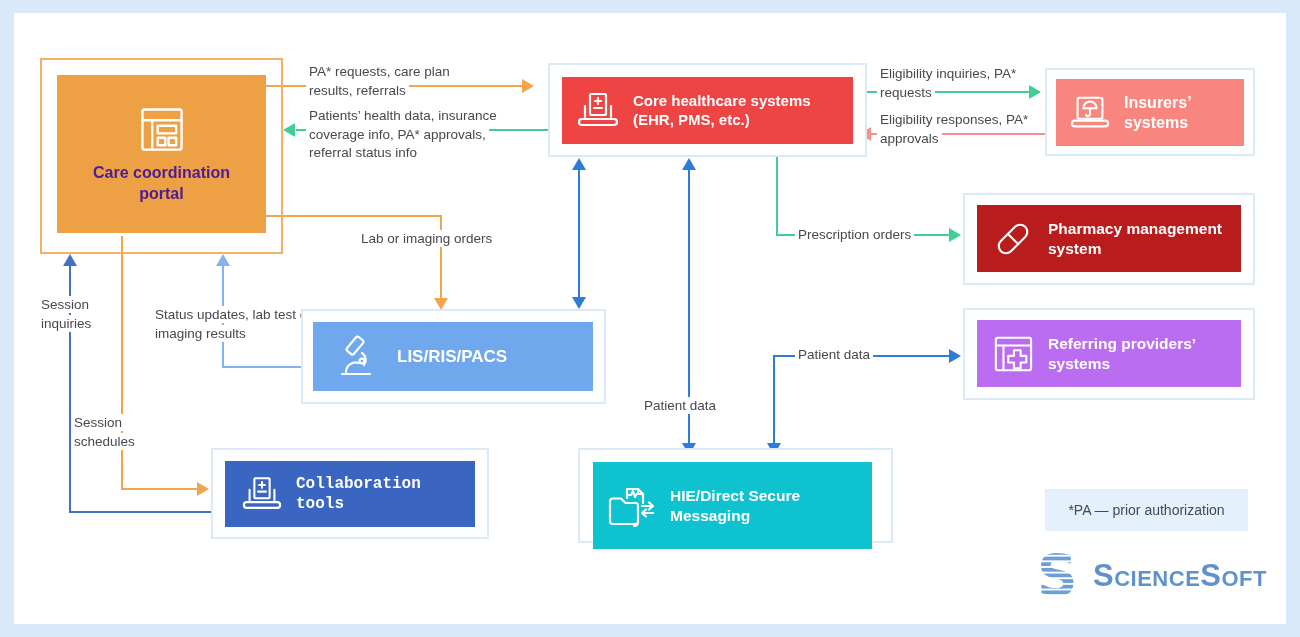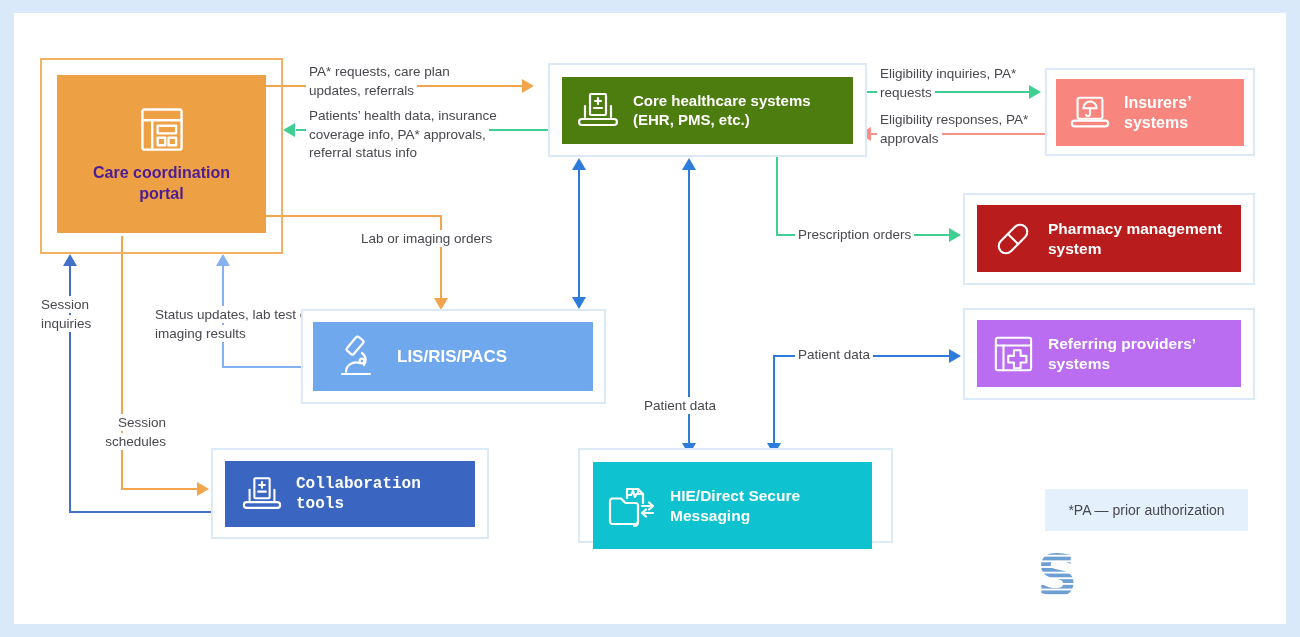--- a/index.html
+++ b/index.html
@@ -100,47 +100,47 @@
   <div class="vline c-orange" style="left:121px;top:236px;height:254px;"></div>
   <div class="hline c-orange" style="left:121px;top:488px;width:77px;"></div>
   <div class="arr arr-r a-orange" style="left:197px;top:482px;"></div>
 
   <div class="hline c-green" style="left:867px;top:91px;width:163px;"></div>
   <div class="arr arr-r a-green" style="left:1029px;top:85px;"></div>
 
   <div class="hline c-salmon" style="left:871px;top:133px;width:185px;"></div>
   <div class="arr arr-l a-salmon" style="left:859px;top:127px;"></div>
 
-  <div class="elabel" style="left:306px;top:63px;width:165px;"><span>PA* requests, care plan updates, referrals</span></div>
+  <div class="elabel" style="left:306px;top:63px;width:165px;"><span>PA* requests, care plan results, referrals</span></div>
   <div class="elabel" style="left:306px;top:107px;width:220px;"><span>Patients’ health data, insurance coverage info, PA* approvals, referral status info</span></div>
   <div class="elabel" style="left:877px;top:111px;width:158px;"><span>Eligibility responses, PA* approvals</span></div>
   <div class="elabel" style="left:877px;top:65px;width:145px;"><span>Eligibility inquiries, PA* requests</span></div>
   <div class="elabel nowrap" style="left:795px;top:226px;"><span>Prescription orders</span></div>
   <div class="elabel nowrap" style="left:795px;top:346px;"><span>Patient data</span></div>
   <div class="elabel nowrap" style="left:641px;top:397px;"><span>Patient data</span></div>
   <div class="elabel nowrap" style="left:358px;top:230px;"><span>Lab or imaging orders</span></div>
   <div class="elabel" style="left:152px;top:276px;width:190px;margin-top:30px;"><span>Status updates, lab test or imaging results</span></div>
   <div class="elabel" style="left:38px;top:296px;width:85px;"><span>Session inquiries</span></div>
-  <div class="elabel" style="left:84px;top:414px;width:85px;text-align:right;"><span>Session schedules</span></div>
+  <div class="elabel" style="left:71px;top:414px;width:85px;"><span>Session schedules</span></div>
 
   <div class="portal-outer" style="left:40px;top:58px;width:243px;height:196px;"></div>
   <div class="portal-inner" style="left:57px;top:75px;width:209px;height:158px;">
     <svg class="icon" width="50" height="50" viewBox="0 0 46 46">
       <rect x="5" y="5" width="36" height="37" rx="2"></rect>
       <line x1="5" y1="15" x2="41" y2="15"></line>
       <line x1="14" y1="15" x2="14" y2="42"></line>
       <rect x="19" y="20" width="17" height="7"></rect>
       <rect x="19" y="31" width="7" height="7"></rect>
       <rect x="29" y="31" width="7" height="7"></rect>
     </svg>
     <div class="nlabel">Care coordination portal</div>
   </div>
 
   <div class="node-outer" style="left:548px;top:63px;width:319px;height:94px;"></div>
-  <div class="node" style="left:562px;top:77px;width:291px;height:67px;background:#4d7c0f;gap:13px;padding-left:14px;">
+  <div class="node" style="left:562px;top:77px;width:291px;height:67px;background:#ef4444;gap:13px;padding-left:14px;">
     <svg class="icon nicon" width="44" height="38" viewBox="0 0 44 38">
       <rect x="14" y="2" width="16" height="21" rx="1"></rect>
       <line x1="22" y1="6" x2="22" y2="12"></line>
       <line x1="19" y1="9" x2="25" y2="9"></line>
       <line x1="18" y1="16" x2="26" y2="16"></line>
       <path d="M9 14 V25 M35 14 V25"></path>
       <rect x="3" y="27" width="38" height="6" rx="3"></rect>
     </svg>
     <div class="nlabel" style="font-size:15px;width:205px;">Core healthcare systems (EHR, PMS, etc.)</div>
   </div>
@@ -225,14 +225,15 @@
 
   <div class="logo">
     <svg width="48" height="48" viewBox="0 0 46 46">
       <defs>
         <pattern id="lgst" width="46" height="5.4" patternUnits="userSpaceOnUse">
           <rect width="46" height="3.6" fill="#6e9fd4"></rect>
         </pattern>
       </defs>
       <text x="1" y="43" font-size="54" font-weight="bold" font-family="DejaVu Sans, sans-serif" fill="url(#lgst)">S</text>
     </svg>
+    <div class="logo-text">ScienceSoft</div>
   </div>
 </div>
 
 </body></html>

